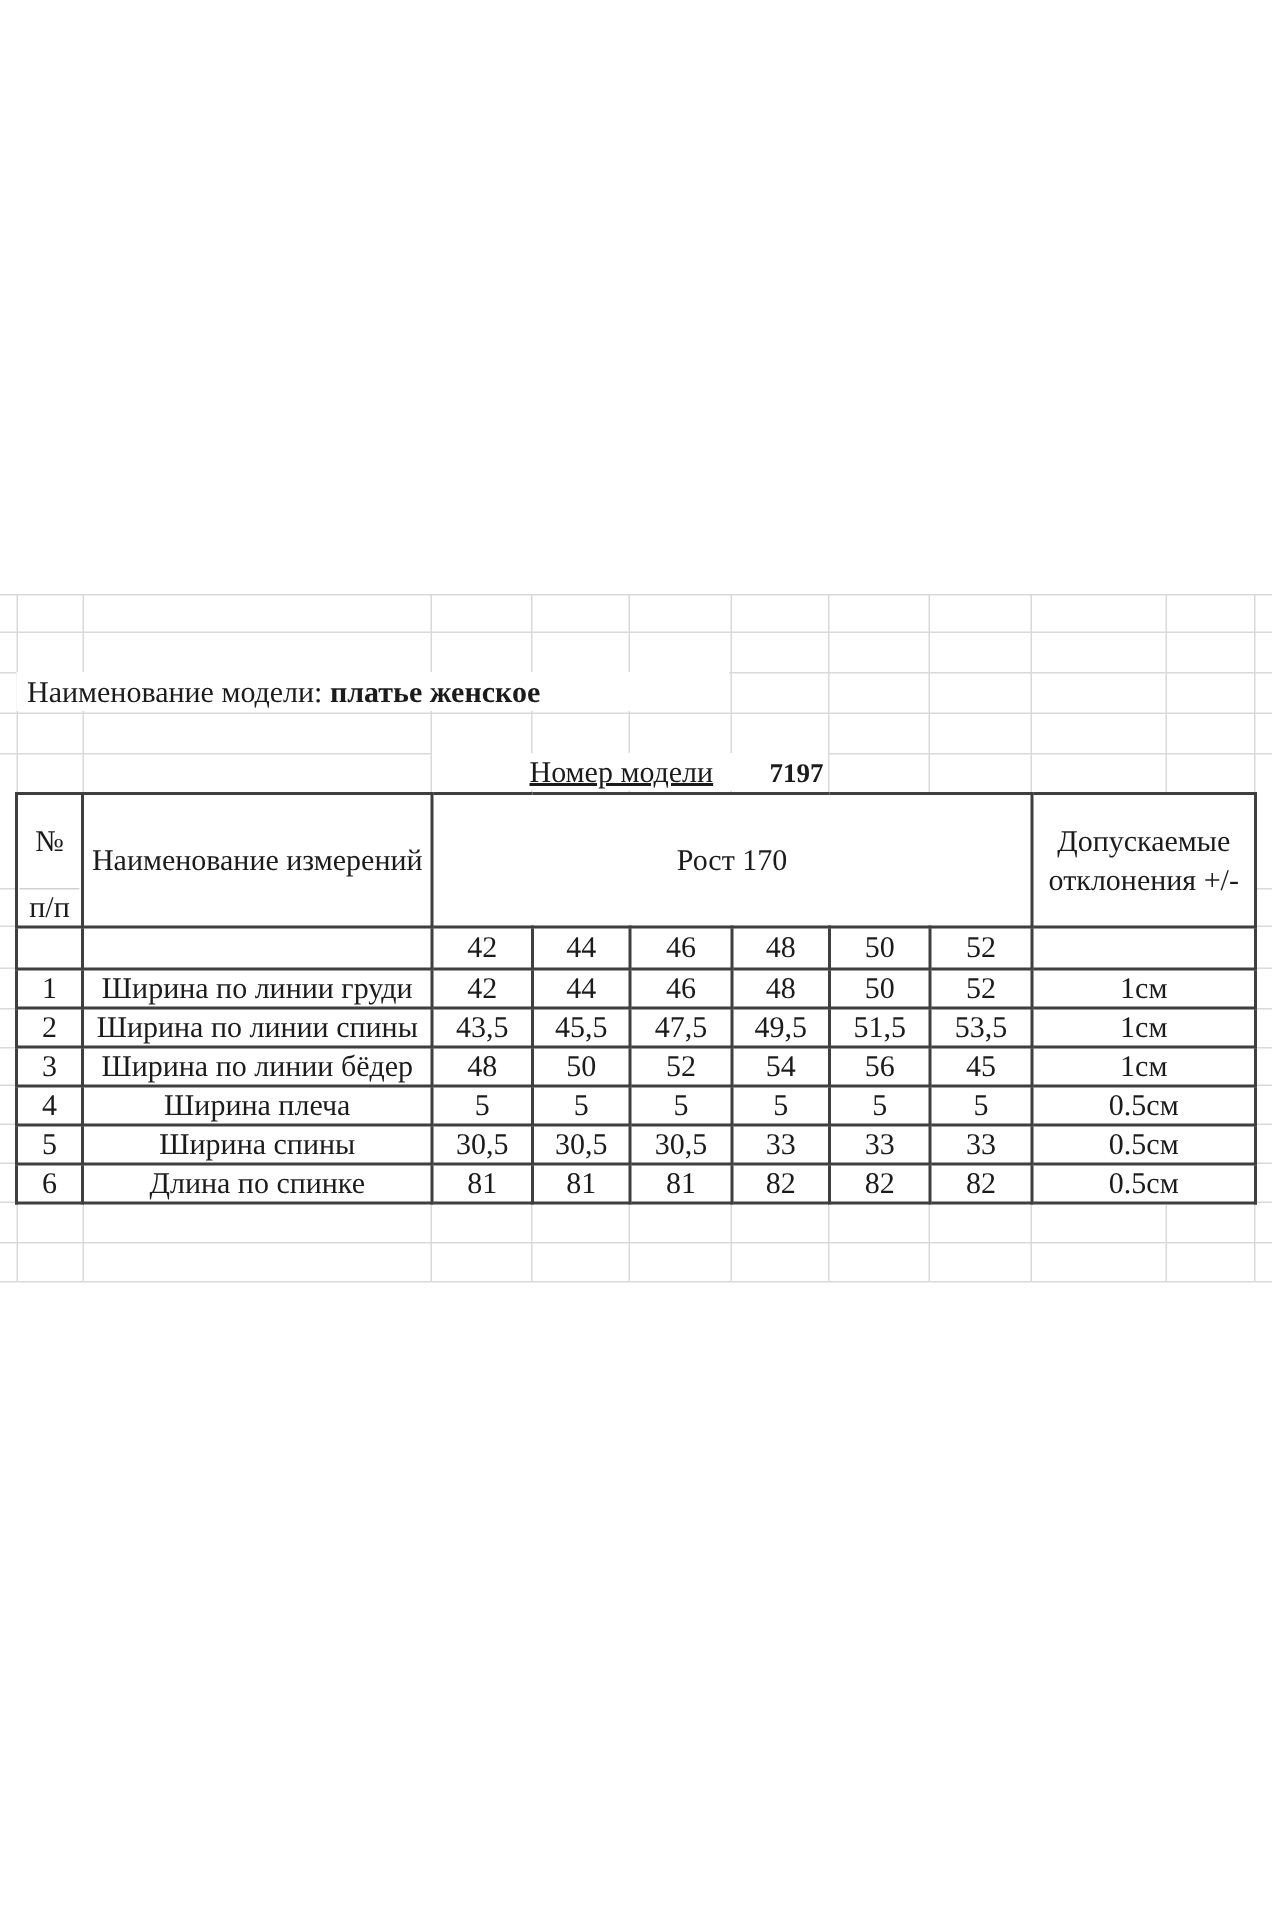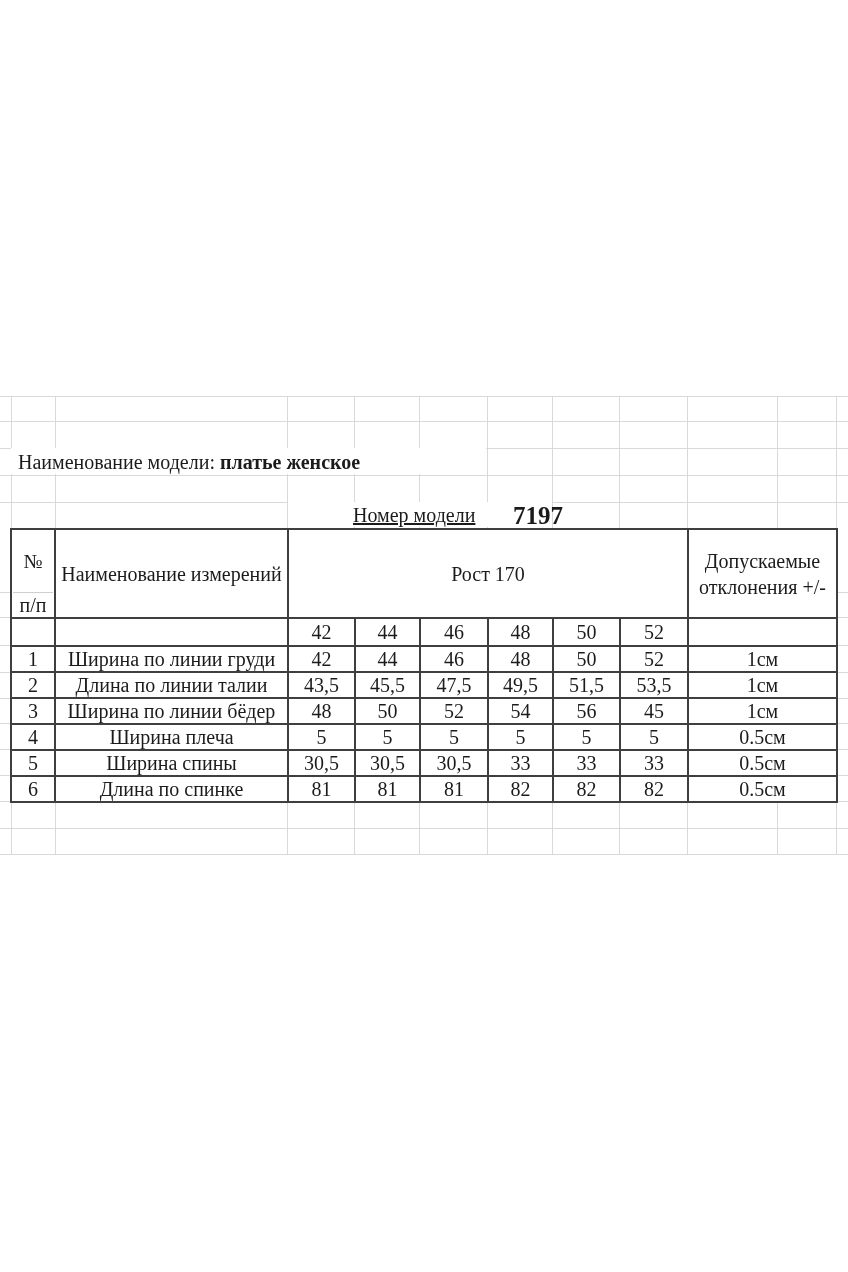--- a/index.html
+++ b/index.html
@@ -18,21 +18,21 @@
   
   #gridbg{position:absolute;inset:0;z-index:1;}
   .gv{position:absolute;width:1px;background:var(--grid);}
   .gh{position:absolute;height:1px;background:var(--grid);}
   
   .mask{position:absolute;background:var(--paper);z-index:2;}
   
   .freetext{position:absolute;z-index:3;font-size:20px;white-space:nowrap;}
   #titleRow{left:18px;top:449px;height:26px;line-height:26px;}
   #numLabel{left:353px;top:503px;height:25px;line-height:25px;text-decoration:underline;}
-  #numValue{left:513px;top:503px;height:25px;line-height:25px;font-weight:bold;font-size:25px;}
+  #numValue{left:513px;top:503px;height:25px;line-height:25px;font-weight:bold;font-size:18px;}
   .b{font-weight:bold;}
   
   table#sizeTable{
     position:absolute;left:10px;top:528px;z-index:3;
     width:826px;table-layout:fixed;border-collapse:collapse;background:var(--paper);
   }
   #sizeTable td{
     border:2px solid var(--border);
     padding:0;text-align:center;vertical-align:middle;
     font-size:20px;line-height:1.2;overflow:hidden;
@@ -139,21 +139,21 @@
           <td>42</td>
           <td>44</td>
           <td>46</td>
           <td>48</td>
           <td>50</td>
           <td>52</td>
           <td>1см</td>
         </tr>
         <tr class="datarow">
           <td>2</td>
-          <td>Длина по линии талии</td>
+          <td>Ширина по линии спины</td>
           <td>43,5</td>
           <td>45,5</td>
           <td>47,5</td>
           <td>49,5</td>
           <td>51,5</td>
           <td>53,5</td>
           <td>1см</td>
         </tr>
         <tr class="datarow">
           <td>3</td>

